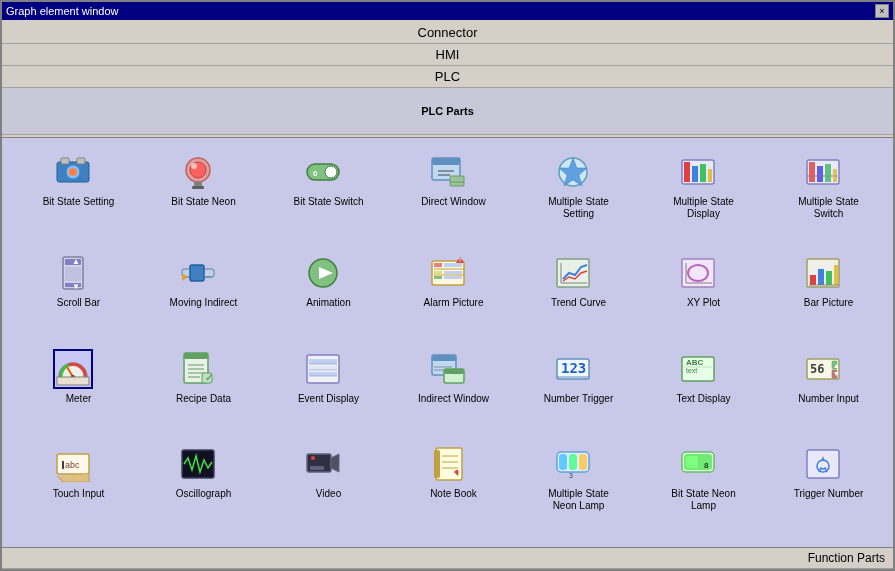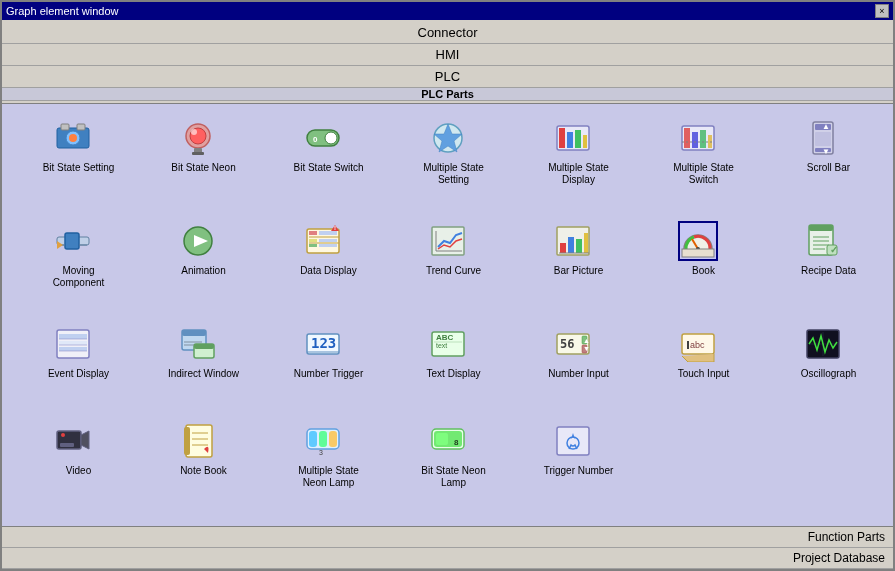--- a/index.html
+++ b/index.html
@@ -51,21 +51,21 @@
     .menu-item {
       display: block;
       padding: 3px 8px;
       cursor: pointer;
       text-align: center;
       border-bottom: 1px solid #a0a0a0;
       font-size: 13px;
     }
     .menu-item-bold {
       display: block;
-      padding: 0 8px;
+      padding: 17px 8px;
       text-align: center;
       border-bottom: 1px solid #a0a0a0;
       font-size: 11px;
       font-weight: bold;
       background: #c8c8d8;
     }
     .content-area {
       flex: 1;
       display: flex;
       flex-direction: column;
@@ -182,20 +182,33 @@
           <div class="icon-box">
             <svg width="36" height="36" viewBox="0 0 36 36">
               <rect x="2" y="10" width="32" height="16" rx="8" fill="#80c080" stroke="#408040" stroke-width="1.5"></rect>
               <circle cx="26" cy="18" r="6" fill="white" stroke="#408040" stroke-width="1"></circle>
               <text x="8" y="22" font-size="8" fill="white" font-weight="bold">0</text>
             </svg>
           </div>
           <span class="icon-label">Bit State Switch</span>
         </div>
 
+        <div class="icon-item">
+          <div class="icon-box">
+            <svg width="36" height="36" viewBox="0 0 36 36">
+              <rect x="2" y="4" width="28" height="22" rx="2" fill="#c0d8f0" stroke="#6090c0" stroke-width="1.5"></rect>
+              <rect x="2" y="4" width="28" height="7" rx="2" fill="#6090c0"></rect>
+              <rect x="8" y="16" width="16" height="2" fill="#8090a0"></rect>
+              <rect x="8" y="20" width="12" height="2" fill="#8090a0"></rect>
+              <rect x="20" y="22" width="14" height="10" rx="1" fill="#a0c0a0" stroke="#60a060" stroke-width="1"></rect>
+              <line x1="20" y1="28" x2="34" y2="28" stroke="#60a060" stroke-width="1"></line>
+            </svg>
+          </div>
+          <span class="icon-label">Direct Window</span>
+        </div>
 
         <div class="icon-item">
           <div class="icon-box">
             <svg width="36" height="36" viewBox="0 0 36 36">
               <circle cx="18" cy="18" r="14" fill="#d0e8f0" stroke="#60a0c0" stroke-width="1.5"></circle>
               <path d="M18 4 L22 14 L32 14 L24 21 L27 32 L18 26 L9 32 L12 21 L4 14 L14 14 Z" fill="#60a0e0" stroke="#4080c0" stroke-width="0.5"></path>
             </svg>
           </div>
           <span class="icon-label">Multiple State Setting</span>
         </div>
@@ -244,21 +257,21 @@
         <div class="icon-item">
           <div class="icon-box">
             <svg width="36" height="36" viewBox="0 0 36 36">
               <rect x="2" y="14" width="32" height="8" rx="2" fill="#c0d0e8" stroke="#6080a0" stroke-width="1"></rect>
               <rect x="10" y="10" width="14" height="16" rx="2" fill="#4080c0" stroke="#2060a0" stroke-width="1.5"></rect>
               <line x1="4" y1="22" x2="10" y2="22" stroke="#6080a0" stroke-width="1"></line>
               <line x1="24" y1="22" x2="32" y2="22" stroke="#6080a0" stroke-width="1"></line>
               <polygon points="2,18 8,22 2,26" fill="#e0a040"></polygon>
             </svg>
           </div>
-          <span class="icon-label">Moving Component</span>
+          <span class="icon-label">Moving Indirect</span>
         </div>
 
         <div class="icon-item">
           <div class="icon-box">
             <svg width="36" height="36" viewBox="0 0 36 36">
               <circle cx="18" cy="18" r="14" fill="#80c080" stroke="#408040" stroke-width="1.5"></circle>
               <polygon points="14,12 28,18 14,24" fill="white"></polygon>
             </svg>
           </div>
           <span class="icon-label">Animation</span>
@@ -273,36 +286,47 @@
               <rect x="4" y="8" width="8" height="4" fill="#e08080"></rect>
               <rect x="14" y="8" width="18" height="4" fill="#c0d0f0"></rect>
               <rect x="4" y="16" width="8" height="3" fill="#e0e080"></rect>
               <rect x="14" y="16" width="18" height="3" fill="#c0d0f0"></rect>
               <rect x="4" y="21" width="8" height="3" fill="#80c080"></rect>
               <rect x="14" y="21" width="18" height="3" fill="#c0d0f0"></rect>
               <path d="M30 2 L26 8 L34 8 Z" fill="#e04040"></path>
               <text x="29" y="7" font-size="6" fill="white" font-weight="bold">!</text>
             </svg>
           </div>
-          <span class="icon-label">Data Display</span>
+          <span class="icon-label">Alarm Picture</span>
         </div>
 
         <div class="icon-item">
           <div class="icon-box">
             <svg width="36" height="36" viewBox="0 0 36 36">
               <rect x="2" y="4" width="32" height="28" rx="1" fill="#e8f0e8" stroke="#80a080" stroke-width="1.5"></rect>
               <line x1="6" y1="28" x2="6" y2="8" stroke="#808080" stroke-width="1"></line>
               <line x1="6" y1="28" x2="32" y2="28" stroke="#808080" stroke-width="1"></line>
               <polyline points="8,24 14,18 20,20 26,12 32,10" fill="none" stroke="#4080e0" stroke-width="2"></polyline>
               <polyline points="8,26 14,22 20,24 26,18 32,16" fill="none" stroke="#e04040" stroke-width="1.5"></polyline>
             </svg>
           </div>
           <span class="icon-label">Trend Curve</span>
         </div>
 
+        <div class="icon-item">
+          <div class="icon-box">
+            <svg width="36" height="36" viewBox="0 0 36 36">
+              <rect x="2" y="4" width="32" height="28" rx="1" fill="#f0e8f8" stroke="#a080c0" stroke-width="1.5"></rect>
+              <line x1="6" y1="28" x2="6" y2="8" stroke="#808080" stroke-width="1"></line>
+              <line x1="6" y1="28" x2="32" y2="28" stroke="#808080" stroke-width="1"></line>
+              <ellipse cx="18" cy="18" rx="10" ry="8" fill="none" stroke="#c060c0" stroke-width="2"></ellipse>
+            </svg>
+          </div>
+          <span class="icon-label">XY Plot</span>
+        </div>
 
         <div class="icon-item">
           <div class="icon-box">
             <svg width="36" height="36" viewBox="0 0 36 36">
               <rect x="2" y="4" width="32" height="28" rx="1" fill="#f0f0e8" stroke="#a0a060" stroke-width="1.5"></rect>
               <rect x="5" y="20" width="6" height="10" fill="#e04040"></rect>
               <rect x="13" y="14" width="6" height="16" fill="#4080e0"></rect>
               <rect x="21" y="16" width="6" height="14" fill="#40c060"></rect>
               <rect x="29" y="10" width="4" height="20" fill="#e0c040"></rect>
               <line x1="4" y1="30" x2="34" y2="30" stroke="#808080" stroke-width="1"></line>
@@ -316,21 +340,21 @@
             <svg width="36" height="36" viewBox="0 0 36 36">
               <path d="M4 26 A14 14 0 0 1 32 26" fill="#f0f0e8" stroke="#808080" stroke-width="1.5"></path>
               <path d="M6 26 A12 12 0 0 1 30 26" fill="none" stroke="#c0c0c0" stroke-width="2"></path>
               <path d="M6 26 A12 12 0 0 1 14 14" stroke="#40c040" stroke-width="3" fill="none"></path>
               <path d="M14 14 A12 12 0 0 1 30 26" stroke="#e04040" stroke-width="3" fill="none"></path>
               <line x1="18" y1="26" x2="12" y2="16" stroke="#e06000" stroke-width="2"></line>
               <circle cx="18" cy="26" r="2" fill="#404040"></circle>
               <rect x="2" y="26" width="32" height="8" rx="0" fill="#e8e0d0" stroke="#808080" stroke-width="1"></rect>
             </svg>
           </div>
-          <span class="icon-label">Book</span>
+          <span class="icon-label">Meter</span>
         </div>
 
         <div class="icon-item">
           <div class="icon-box">
             <svg width="36" height="36" viewBox="0 0 36 36">
               <rect x="4" y="2" width="24" height="30" rx="2" fill="#e8f0e8" stroke="#60a060" stroke-width="1.5"></rect>
               <rect x="4" y="2" width="24" height="6" rx="2" fill="#60a060"></rect>
               <line x1="8" y1="14" x2="24" y2="14" stroke="#60a060" stroke-width="1"></line>
               <line x1="8" y1="18" x2="24" y2="18" stroke="#60a060" stroke-width="1"></line>
               <line x1="8" y1="22" x2="24" y2="22" stroke="#60a060" stroke-width="1"></line>
@@ -495,15 +519,14 @@
           </div>
           <span class="icon-label">Trigger Number</span>
         </div>
 
       </div>
     </div>
   </div>
 
   <div class="footer-bar">
     <span class="footer-item">Function Parts</span>
-    <span class="footer-item">Project Database</span>
   </div>
 </div>
 
 </body></html>

